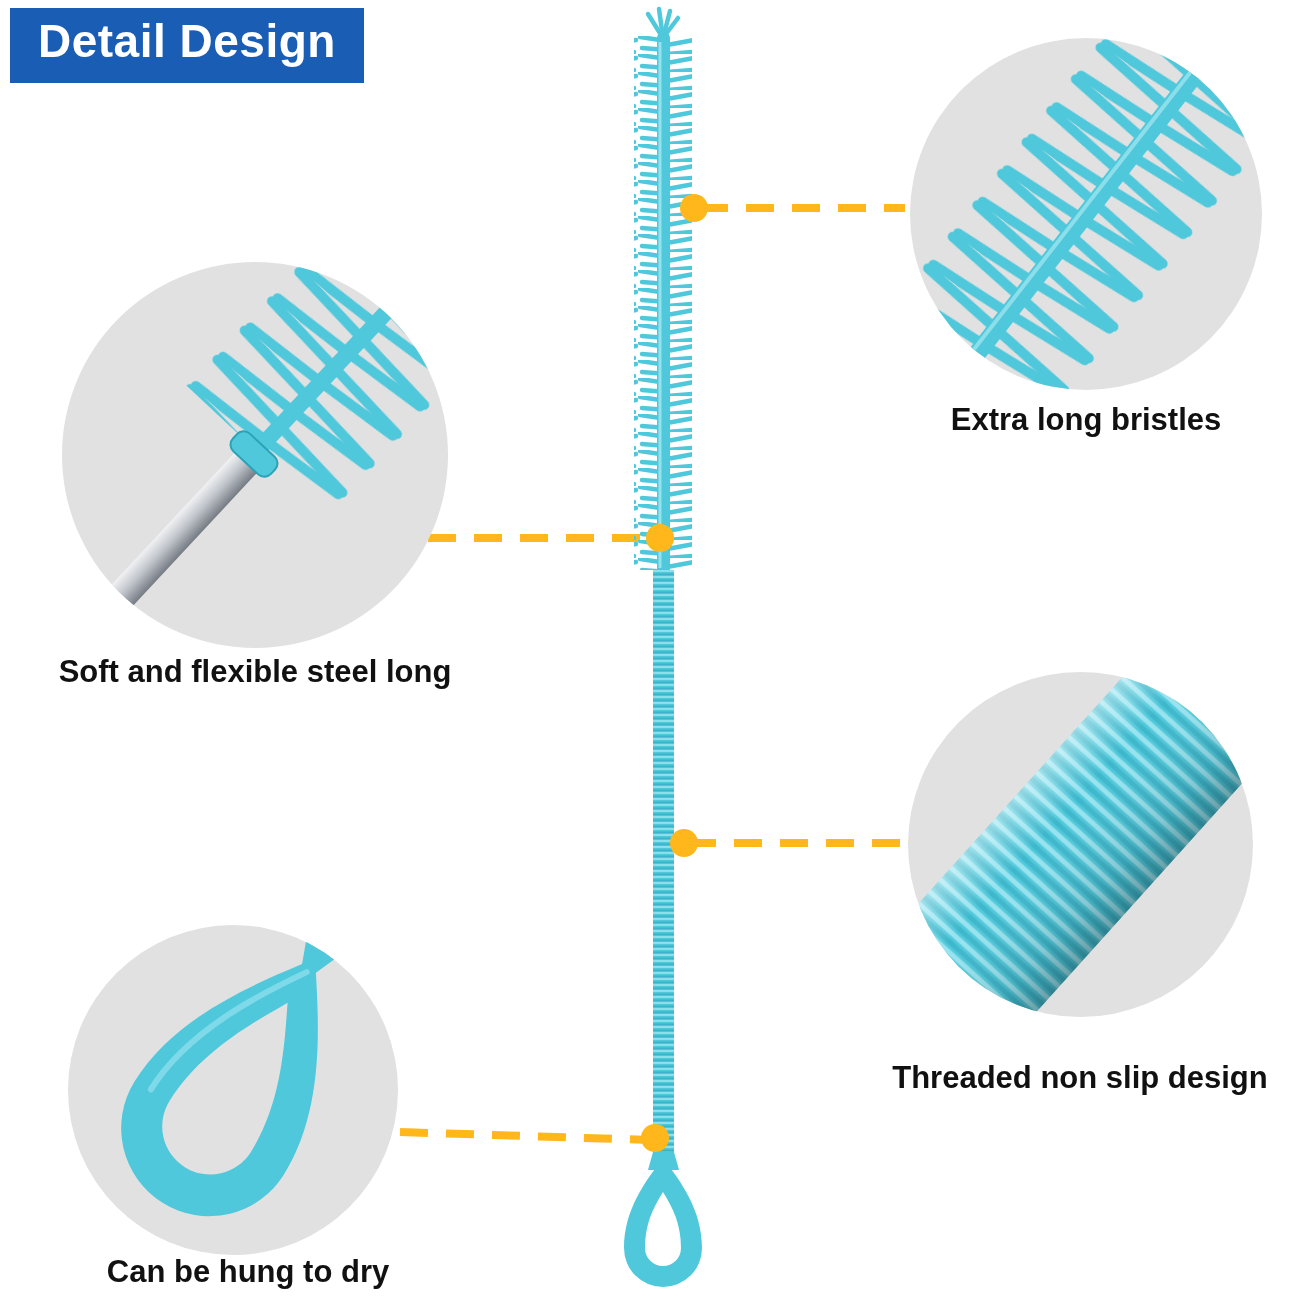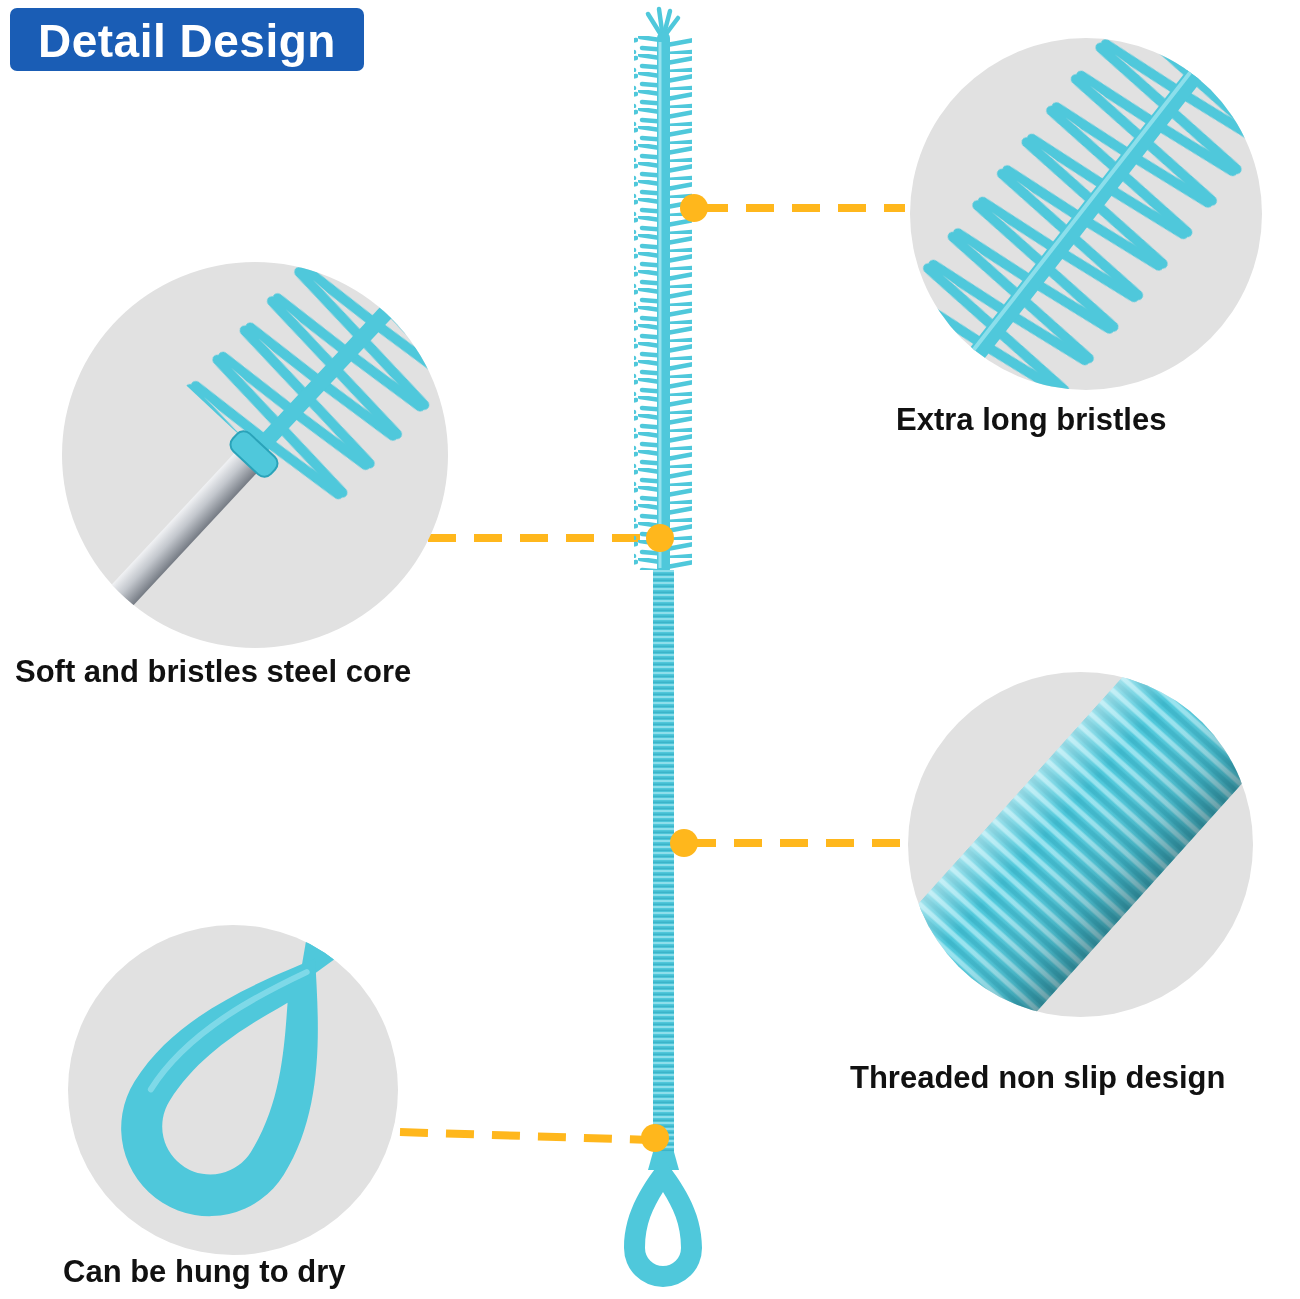--- a/index.html
+++ b/index.html
@@ -14,32 +14,32 @@
     --steel-dark:#70767f;
     --text:#111111;
     --background:#ffffff;
   }
   html,body{margin:0;padding:0;}
   body{background:var(--background,#fff);font-family:"Liberation Sans", sans-serif;}
   .canvas{
     position:relative;width:1300px;height:1299px;background:var(--background,#fff);overflow:hidden;
   }
   .badge{
-    position:absolute;left:10px;top:8px;height:63px;line-height:66px;
+    position:absolute;left:10px;top:8px;height:75px;line-height:66px;
     background:var(--badge-blue,#1a5db5);color:#fff;font-size:46px;font-weight:700;
-    padding:0 28px;border-radius:7px;letter-spacing:0.5px;white-space:nowrap;
+    padding:0 28px;border-radius:0;letter-spacing:0.5px;white-space:nowrap;
   }
   .main-svg{position:absolute;left:0;top:0;}
   .callout-circle{
     position:absolute;border-radius:50%;background:var(--circle-gray,#e1e1e1);overflow:hidden;
   }
   .callout-circle svg{display:block;}
   .callout-label{
     position:absolute;color:var(--text,#111);font-size:31px;font-weight:700;
-    white-space:nowrap;
+    text-align:center;white-space:nowrap;
   }
   
   .f-brush{fill:var(--brush-teal,#4fc8db);}
   .st-brush{stroke:var(--brush-teal,#4fc8db);fill:none;}
   .st-brush-dark{stroke:var(--brush-teal-dark,#2aa3b9);fill:none;}
   .st-brush-light{stroke:var(--brush-teal-light,#a5e8f2);fill:none;}
   .st-leader{stroke:var(--leader-yellow,#ffb71c);fill:none;}
   .f-leader{fill:var(--leader-yellow,#ffb71c);}
 </style>
 </head>
@@ -184,19 +184,19 @@
                  M165 62 C 145 100, 117 150, 117 208 A 48 48 0 0 0 213 208 C 213 150, 185 100, 165 62 Z"></path>
         <path d="M165 26 C 138 68, 95 138, 95 208" class="st-brush-light" stroke-width="6" opacity="0.55" fill="none" stroke-linecap="round"></path>
       </g>
     </svg>
   </div>
 
   <div class="badge">Detail Design</div>
 
   <div class="callout-label" style="left:896px;top:402px;width:380px;">Extra long bristles</div>
 
-  <div class="callout-label" style="left:15px;top:654px;width:480px;">Soft and bristles steel core</div>
+  <div class="callout-label" style="left:15px;top:654px;width:480px;">Soft and flexible steel long</div>
 
   <div class="callout-label" style="left:850px;top:1060px;width:460px;">Threaded non slip design</div>
 
   <div class="callout-label" style="left:63px;top:1254px;width:370px;">Can be hung to dry</div>
 
 </div>
 
 </body></html>

